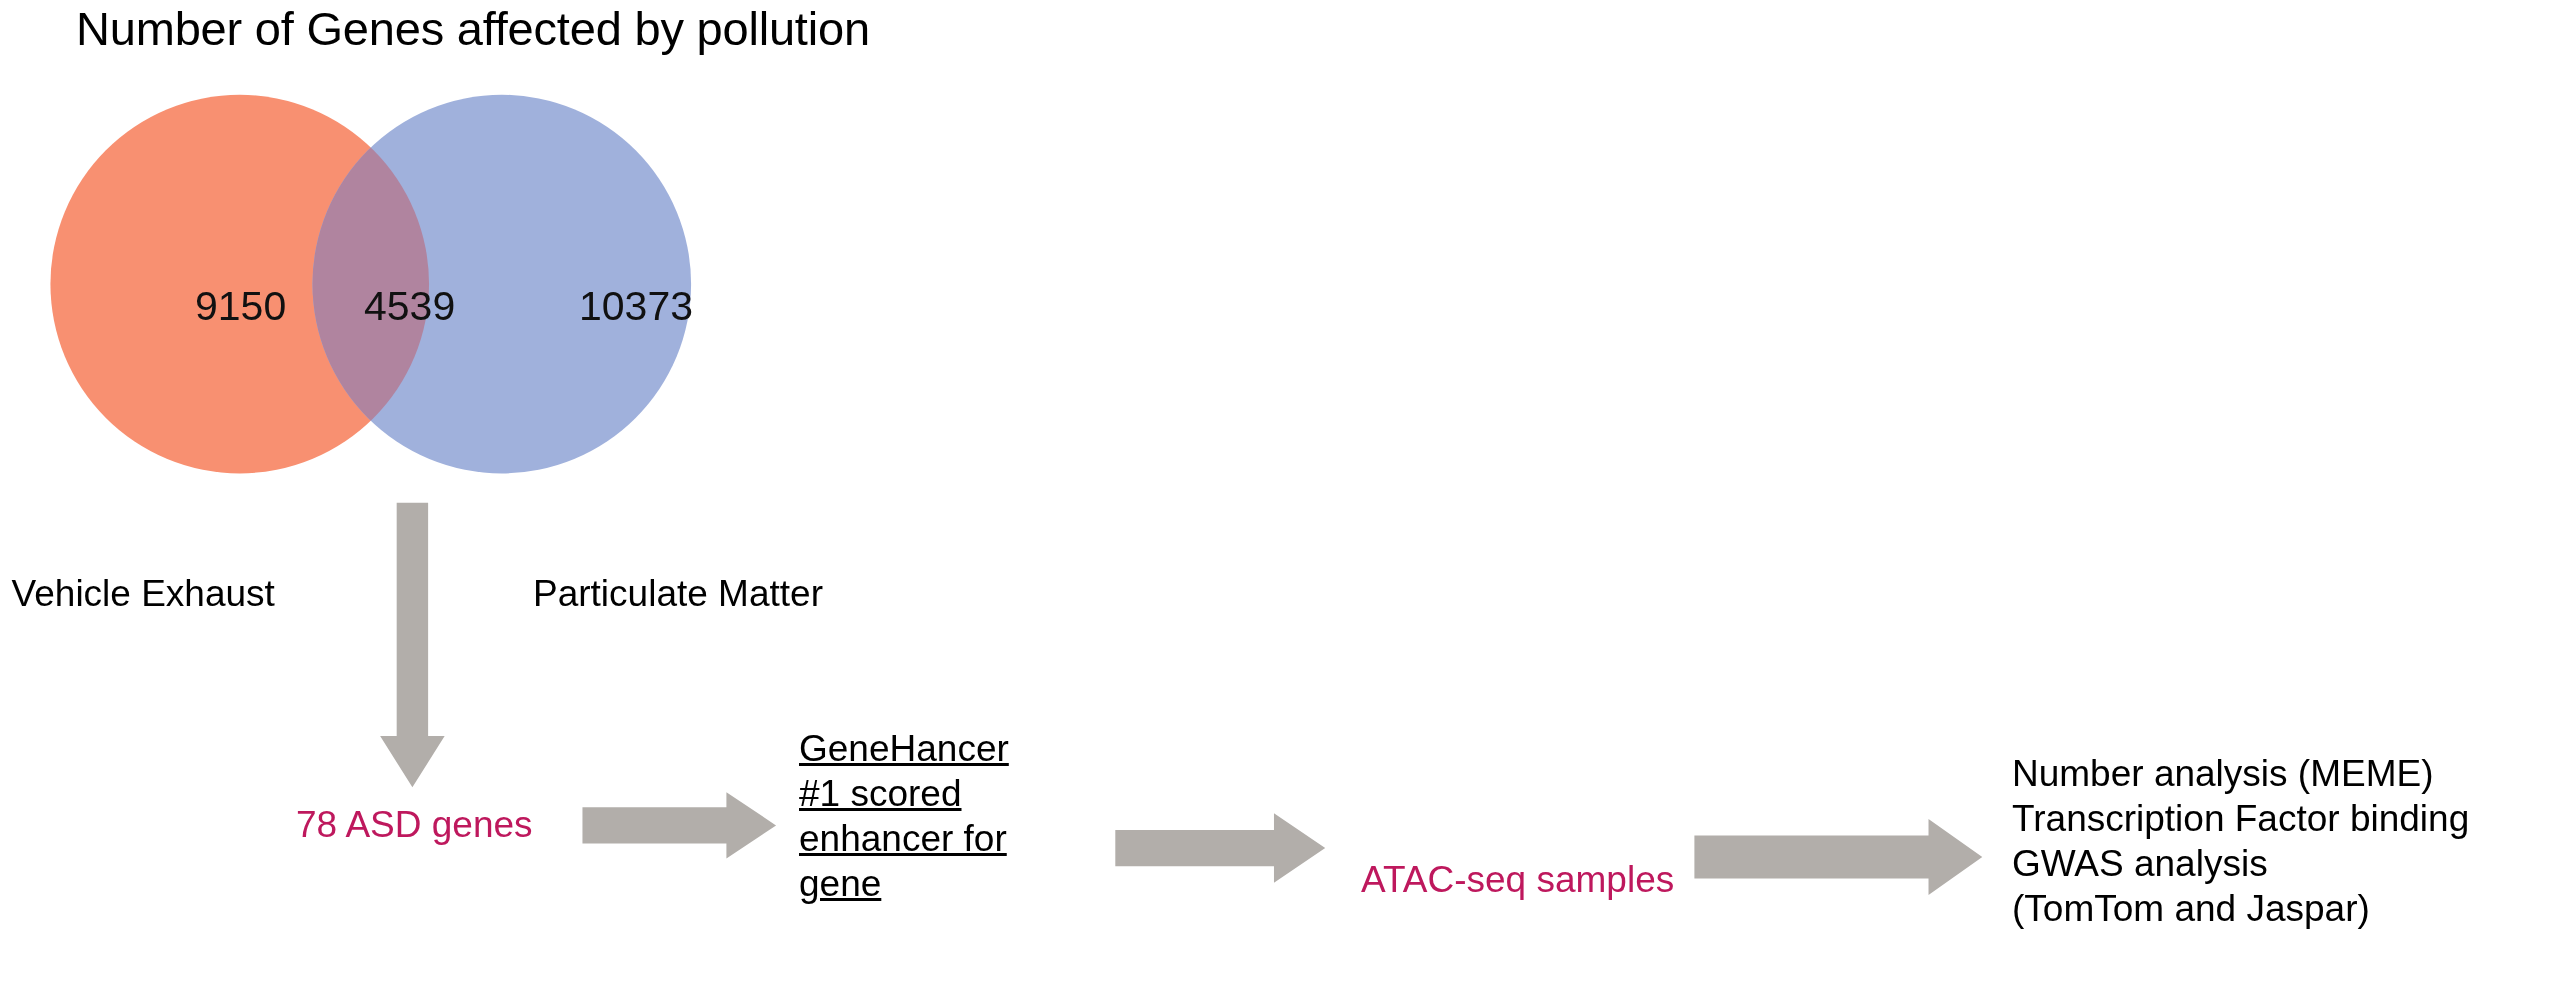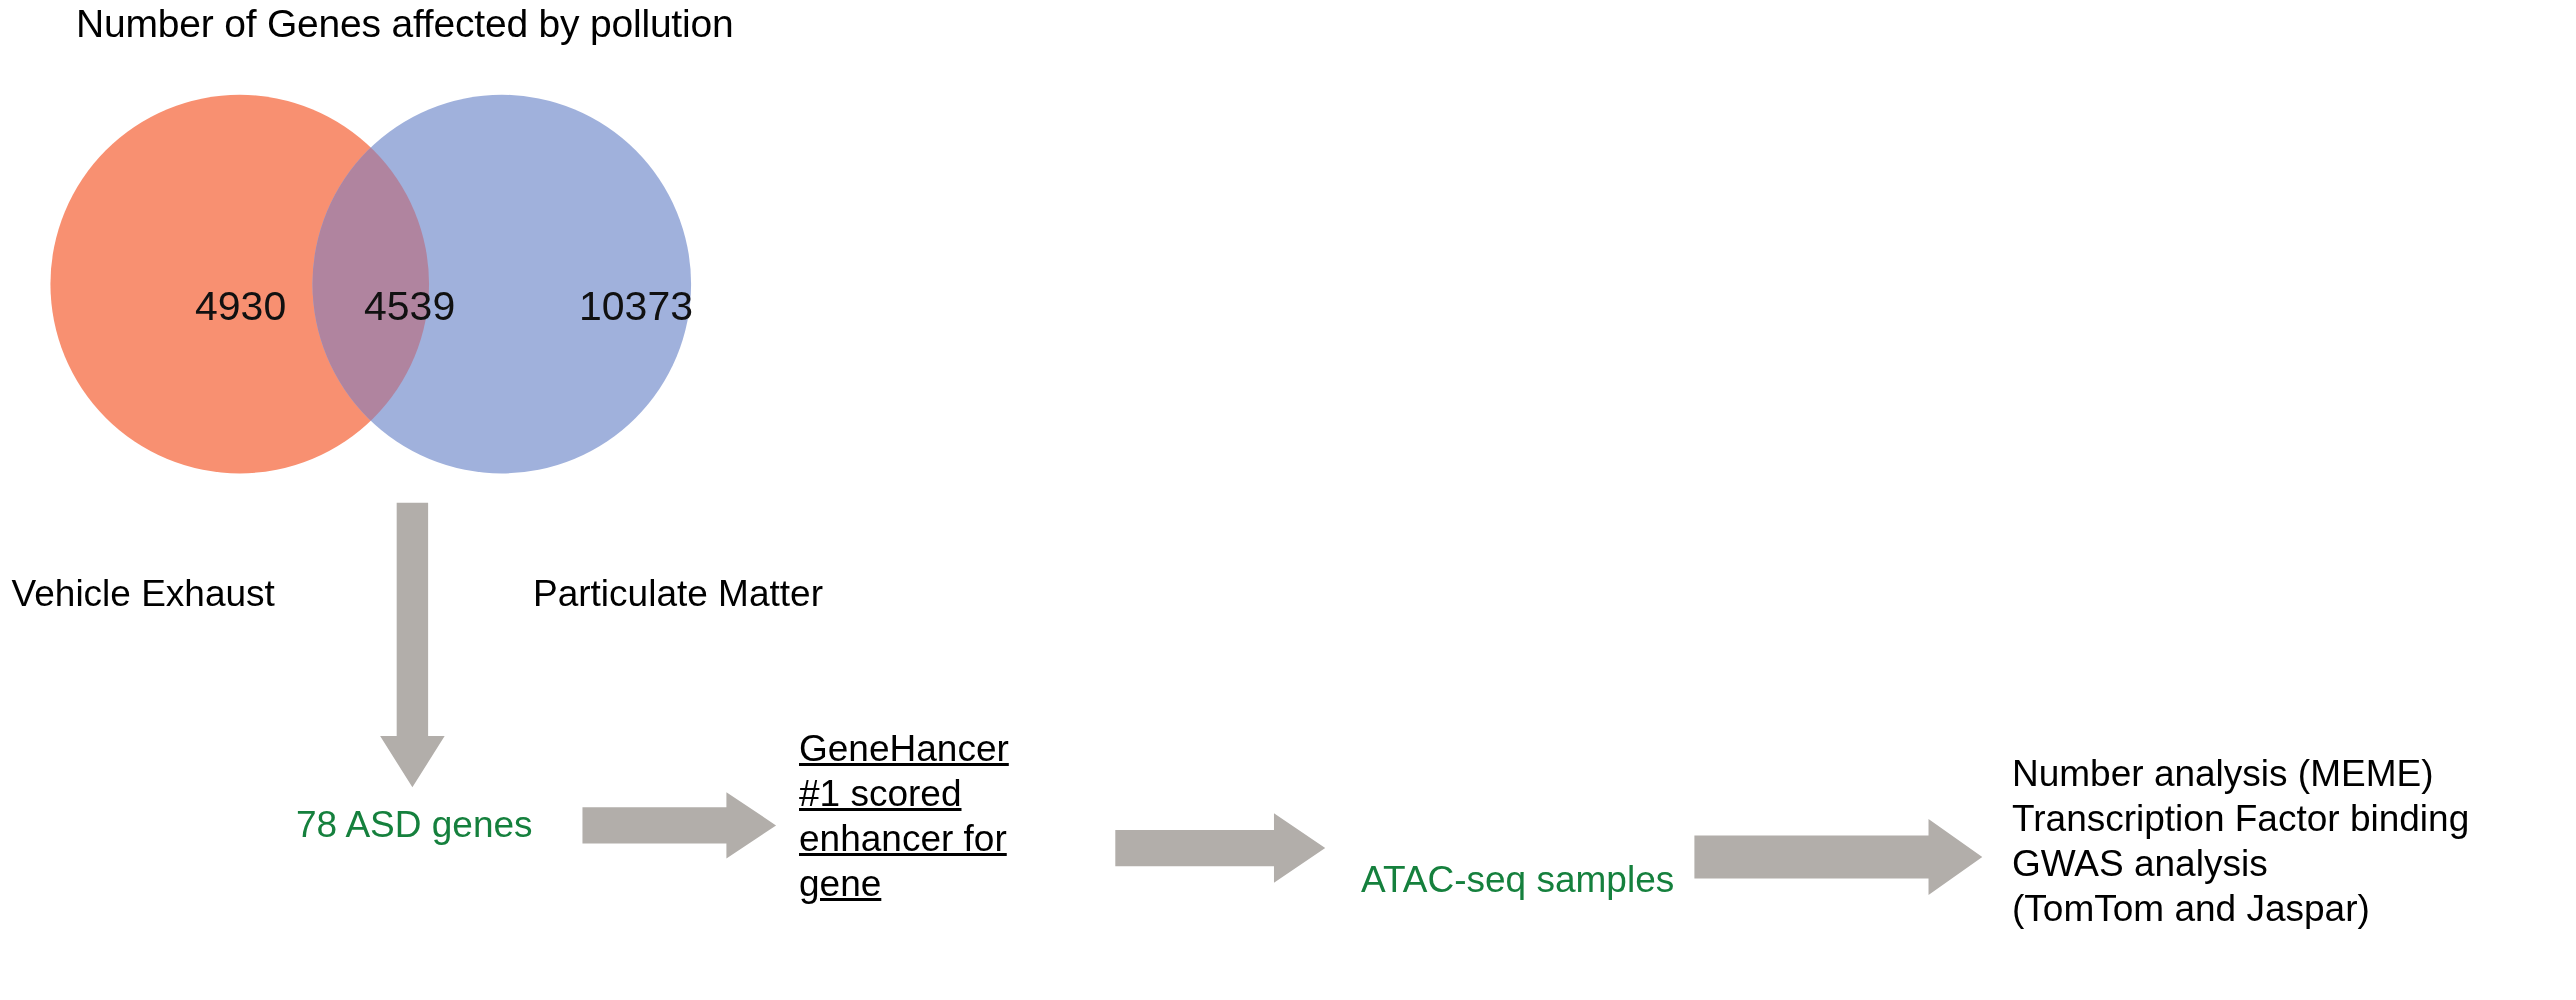--- a/index.html
+++ b/index.html
@@ -22,21 +22,21 @@
     left: 0; top: 0;
     width: 2576px;
     height: 1000px;
   }
 
   
   #venn-title {
     position: absolute;
     left: 76px;
     top: 3.3px;
-    font-size: 39px;
+    font-size: 47px;
     line-height: 1.1;
     letter-spacing: -0.2px;
     white-space: nowrap;
     color: #000000;
   }
 
   
   #venn-diagram {
     position: absolute;
     left: 0px;
@@ -72,21 +72,21 @@
   #arrow-venn-to-genes { left: 376px; top: 496px; }
   #arrow-genes-to-genehancer { left: 579px; top: 789px; }
   #arrow-genehancer-to-atac { left: 1112px; top: 810px; }
   #arrow-atac-to-analysis { left: 1691px; top: 814px; }
 
   
   .flow-text {
     position: absolute;
     font-size: 37px;
     line-height: 1;
-    color: #15803d;
+    color: #be185d;
     white-space: nowrap;
   }
   #flow-asd-genes  { left: 296px;  top: 806px; }
   #flow-atac-seq   { left: 1329px; top: 861px; margin-left: 32px; }
 
   .flow-block {
     position: absolute;
     font-size: 37px;
     line-height: 45px;
     color: #000000;
@@ -113,21 +113,21 @@
 
       <circle cx="290" cy="248" r="229" fill="#F89071"></circle>
 
       <circle cx="607" cy="248" r="229" fill="#A0B1DC"></circle>
 
       <g clip-path="url(#clip-left-circle)">
         <circle cx="607" cy="248" r="229" fill="#B0849F"></circle>
       </g>
     </svg>
 
-    <div class="venn-count" id="venn-count-left">4930</div>
+    <div class="venn-count" id="venn-count-left">9150</div>
     <div class="venn-count" id="venn-count-both">4539</div>
     <div class="venn-count" id="venn-count-right">10373</div>
 
     <div class="venn-label" id="venn-label-left">Vehicle Exhaust</div>
     <div class="venn-label" id="venn-label-right">Particulate Matter</div>
   </div>
 
   <div class="arrow" id="arrow-venn-to-genes">
     <svg width="91" height="298" viewBox="0 0 110 360">
       <polygon points="25,8 63,8 63,290 83,290 44,352 5,290 25,290" fill="#B2AEAA"></polygon>

